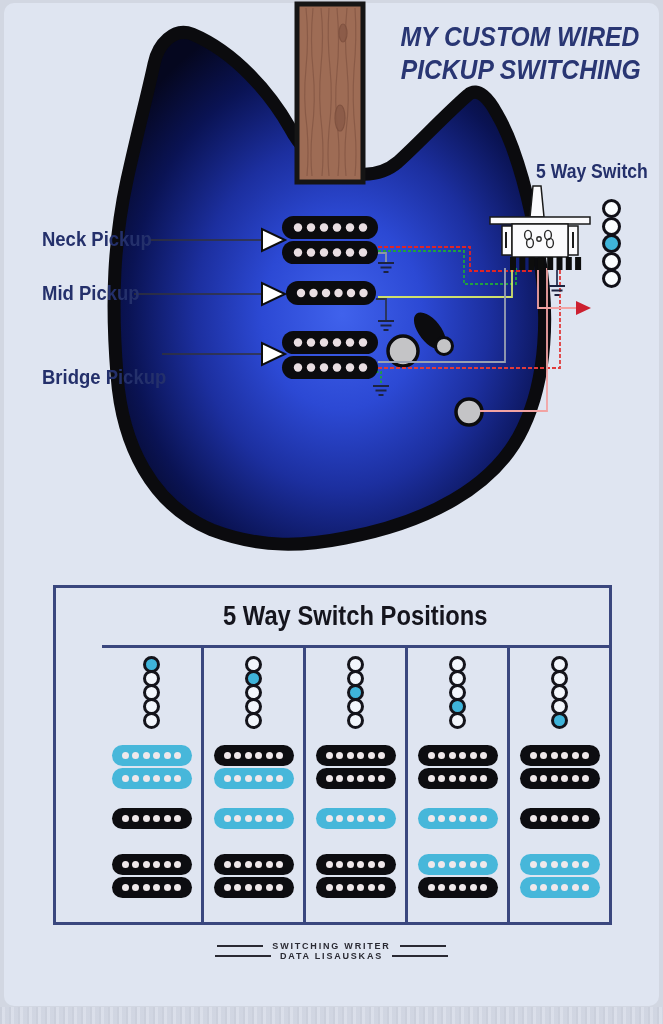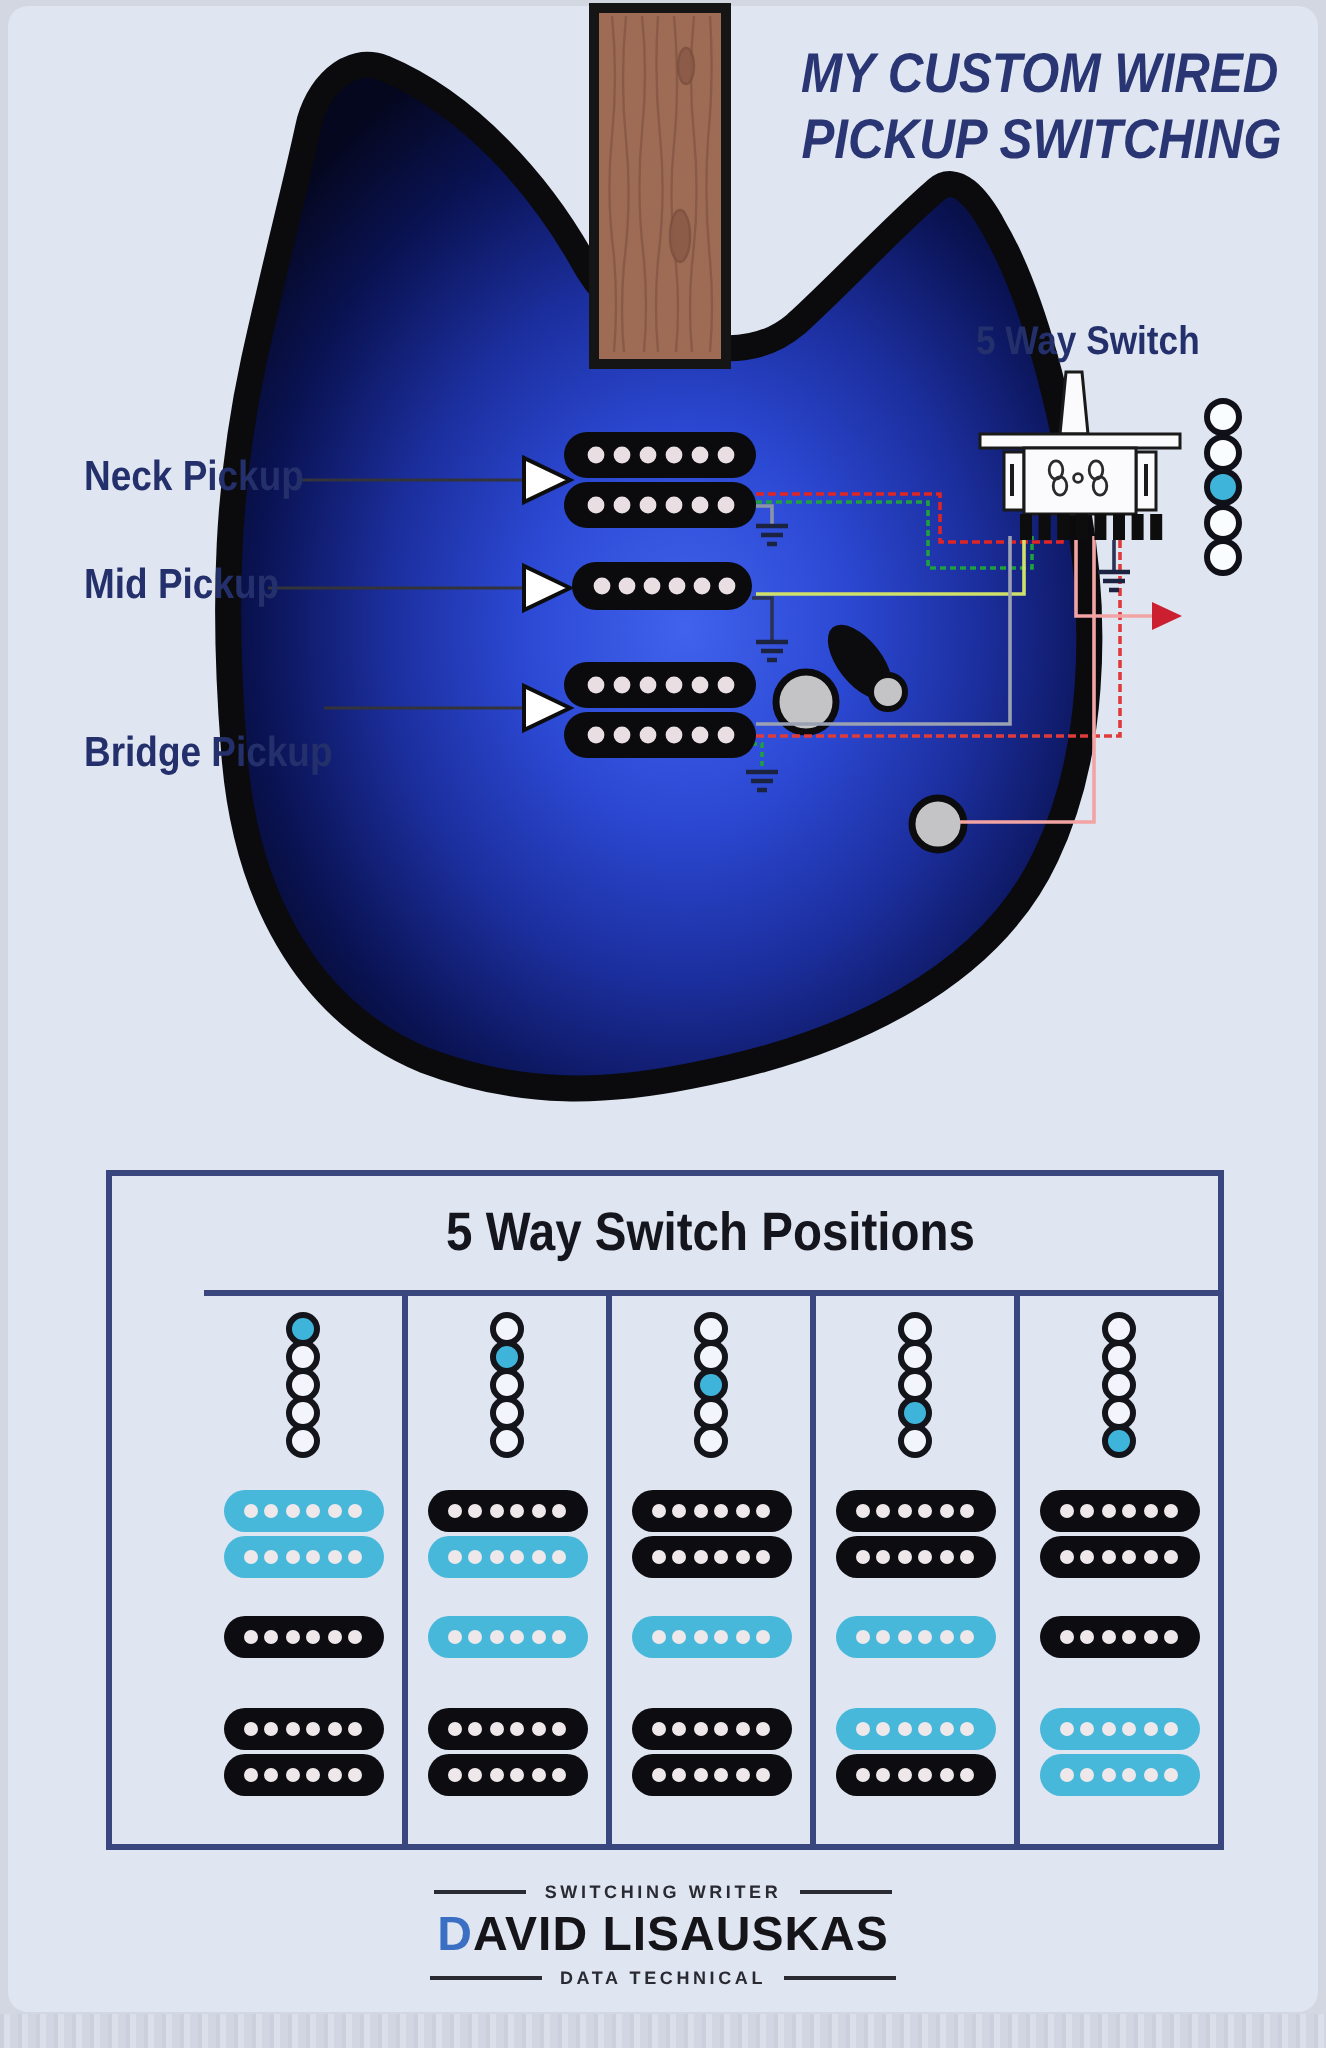--- a/index.html
+++ b/index.html
@@ -9,21 +9,21 @@
           background:repeating-linear-gradient(90deg,#c7ccd9 0 2px,#dfe3ee 2px 5px,#d0d5e2 5px 9px);}
   .card{position:absolute;left:4px;right:4px;top:3px;bottom:18px;background:#dfe5f1;border-radius:10px;}
 
   .cx{display:inline-block;white-space:nowrap;transform:scaleX(.88);}
   .ox-l{transform-origin:0 50%;} .ox-r{transform-origin:100% 50%;} .ox-c{transform-origin:50% 50%;}
 
   .title{position:absolute;top:20px;right:22px;text-align:left;color:#293673;
          font-size:28px;line-height:33px;font-weight:bold;font-style:italic;}
   .pickup-label{position:absolute;left:42px;font-size:21px;font-weight:bold;color:#24306b;}
   #lbl-neck{top:227px;} #lbl-mid{top:281px;} #lbl-bridge{top:337px;margin-top:28px;}
-  .switch-label{position:absolute;top:160px;left:488px;font-size:20px;font-weight:bold;color:#24306b;}
+  .switch-label{position:absolute;top:160px;left:536px;font-size:20px;font-weight:bold;color:#24306b;}
 
   .guitar-svg{position:absolute;left:0;top:0;}
 
   .switch-indicator{position:absolute;left:602px;top:199px;display:flex;flex-direction:column;align-items:center;}
   .ind-dot{width:19px;height:19px;border-radius:50%;border:3.5px solid #101018;background:#fafdff;
            box-sizing:border-box;margin-bottom:-1.5px;}
   .ind-dot.sel{background:#3fb4da;}
 
   .postable{position:absolute;left:53px;top:585px;width:559px;height:340px;box-sizing:border-box;
             border:3px solid #3a477e;display:flex;flex-direction:column;padding-left:46px;}
@@ -528,22 +528,19 @@
   </div>
 </div>
   </div>
 
   <div class="footer">
     <div class="f-row">
       <span class="f-line w1"></span>
       <span>SWITCHING WRITER</span>
       <span class="f-line w1"></span>
     </div>
-    <div class="f-name">
-      <span class="initial">D</span><span>AVID LISAUSKAS</span>
-    </div>
     <div class="f-row">
       <span class="f-line w2"></span>
-      <span>DATA TECHNICAL</span>
+      <span>DATA LISAUSKAS</span>
       <span class="f-line w2"></span>
     </div>
   </div>
 </div>
 
 </body></html>

